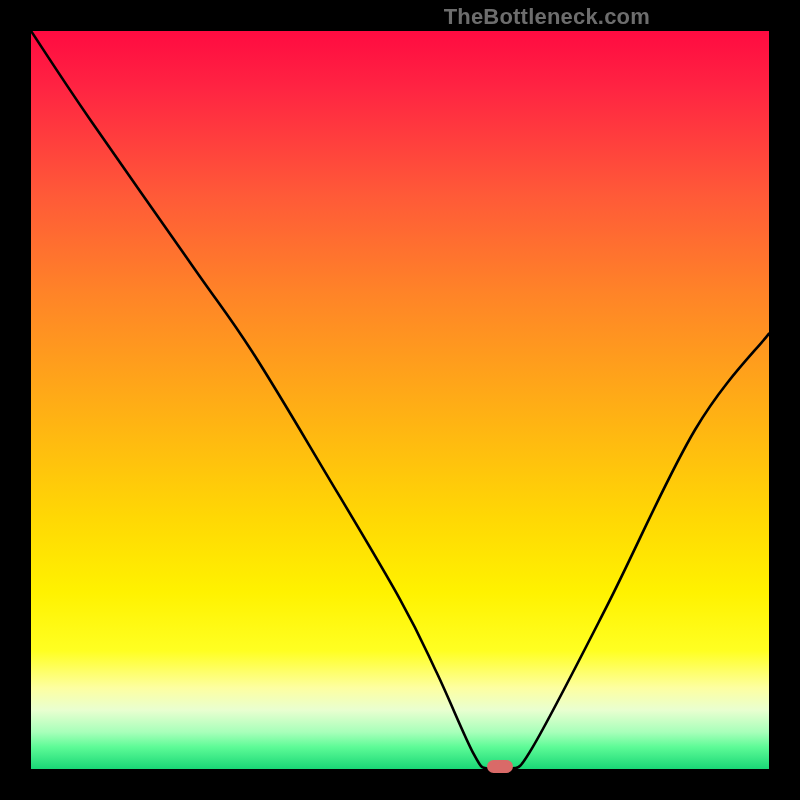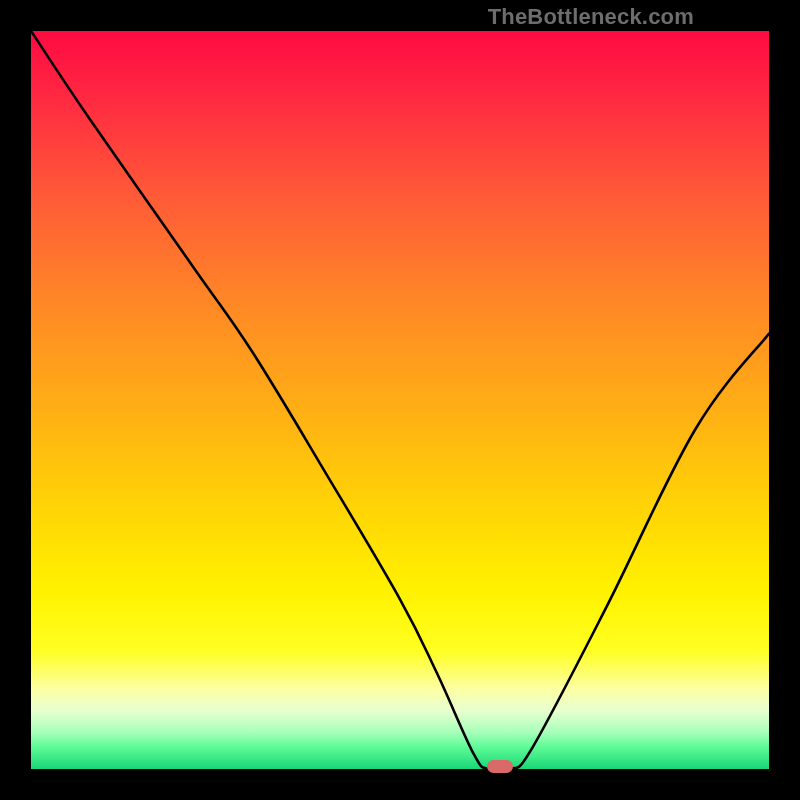--- a/index.html
+++ b/index.html
@@ -8,21 +8,20 @@
     width: 800px;
     height: 800px;
     background: #000000;
     overflow: hidden;
   }
   .container {
     position: relative;
     width: 664px;
     height: 800px;
     background: #000000;
-    padding-left: 44px;
   }
   .watermark {
     position: absolute;
     top: 4px;
     right: 14px;
     font-family: Arial, Helvetica, sans-serif;
     font-size: 22px;
     font-weight: 600;
     color: #6d6d6d;
     letter-spacing: 0.2px;

